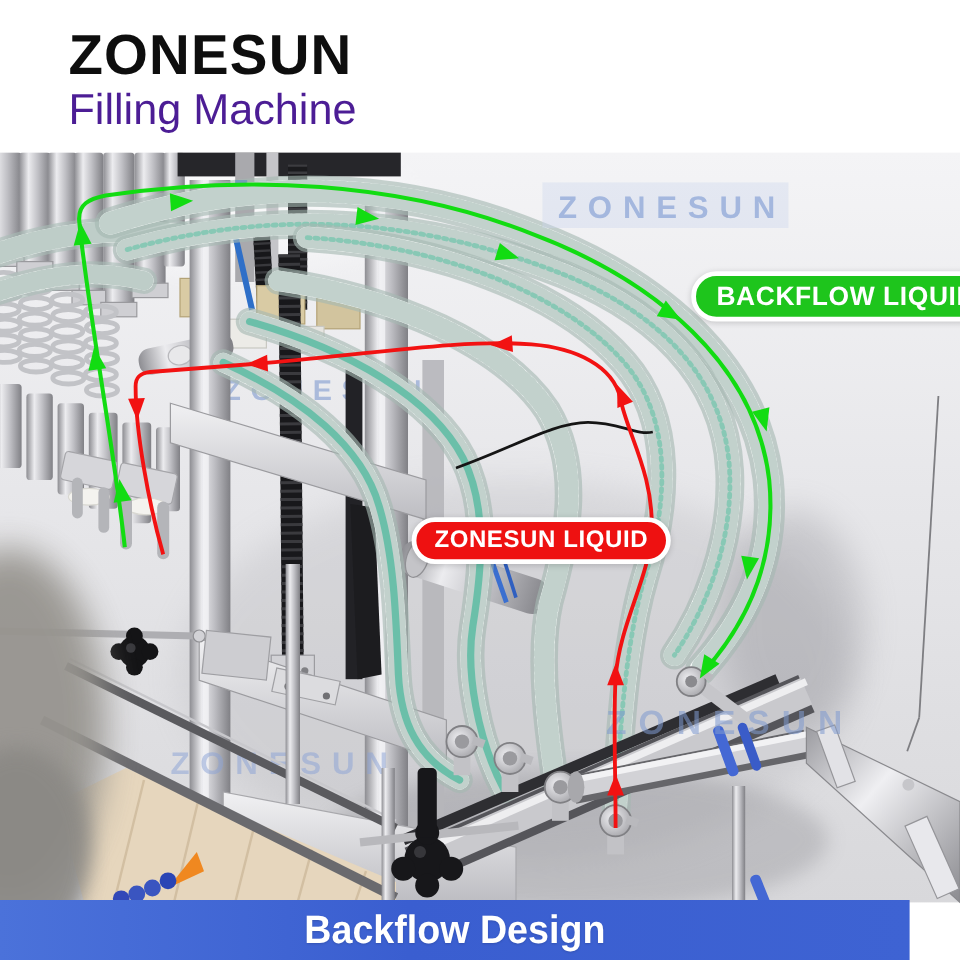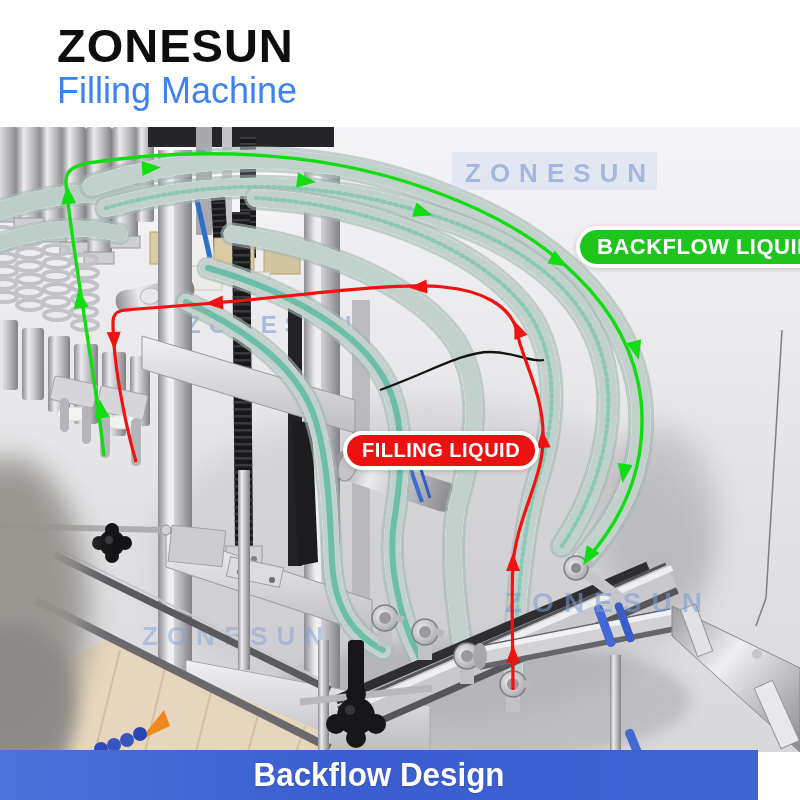--- a/index.html
+++ b/index.html
@@ -2,21 +2,21 @@
 <html><head>
 <meta charset="utf-8">
 <style>
   html,body{margin:0;padding:0;background:#fff;}
   #stage{position:relative;width:800px;height:800px;overflow:hidden;background:#fff;
          font-family:"Liberation Sans","DejaVu Sans",sans-serif;}
   
   #hdr{position:absolute;left:0;top:0;width:800px;height:127px;background:#ffffff;z-index:5;}
   #brand-name{position:absolute;left:57px;top:18px;font-size:47px;font-weight:700;
               letter-spacing:1px;color:#0e0e0e;}
-  #brand-product{position:absolute;left:57px;top:70px;font-size:36px;font-weight:400;color:#3b82f6;}
+  #brand-product{position:absolute;left:57px;top:70px;font-size:36px;font-weight:400;color:#4c1d95;}
   
   #photo{position:absolute;left:0;top:0;width:800px;height:800px;z-index:1;}
   
   .pill{position:absolute;z-index:6;color:#fff;font-weight:700;white-space:nowrap;
         border:4px solid #ffffff;border-radius:26px;display:flex;align-items:center;
         justify-content:center;box-shadow:0 1px 5px rgba(0,0,0,.18);letter-spacing:.5px;}
   #backflow-pill{left:576px;top:226px;height:34px;padding:0 17px;background:#1ec51c;font-size:22px;}
   #filling-pill{left:343px;top:431px;height:31px;padding:0 15px;background:#ee1111;font-size:20px;}
   
   #banner{position:absolute;left:0;top:750px;width:758px;height:50px;z-index:7;
@@ -407,19 +407,19 @@
       </g>
     </g>
   </svg>
 
   <div id="hdr">
     <div id="brand-name">ZONESUN</div>
     <div id="brand-product">Filling Machine</div>
   </div>
 
   <div id="backflow-pill" class="pill">BACKFLOW LIQUID</div>
-  <div id="filling-pill" class="pill">FILLING LIQUID</div>
+  <div id="filling-pill" class="pill">ZONESUN LIQUID</div>
 
   <div id="banner">
     <div id="caption">Backflow Design</div>
   </div>
 
 </div>
 
 </body></html>

